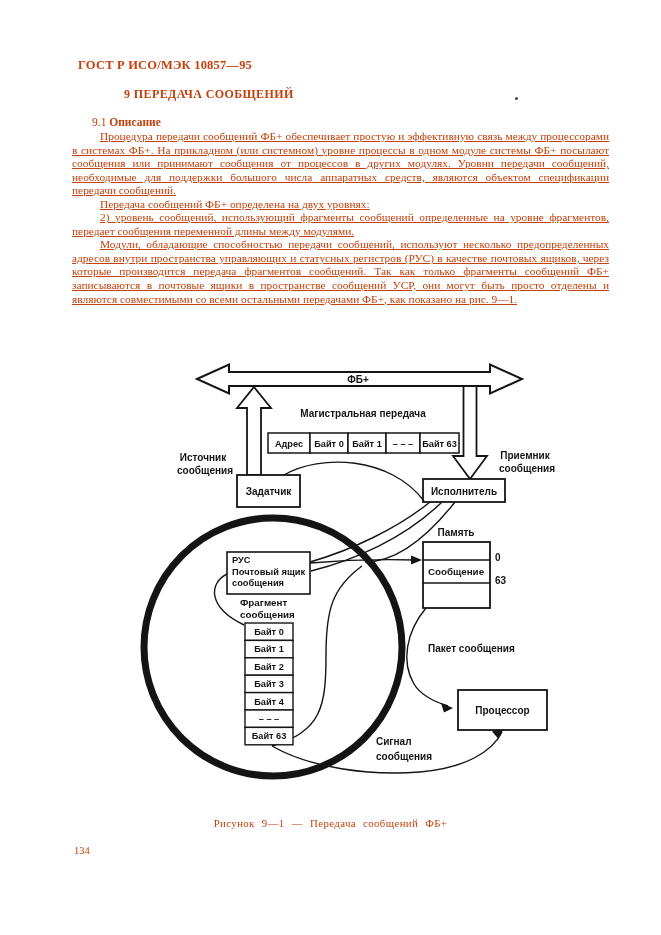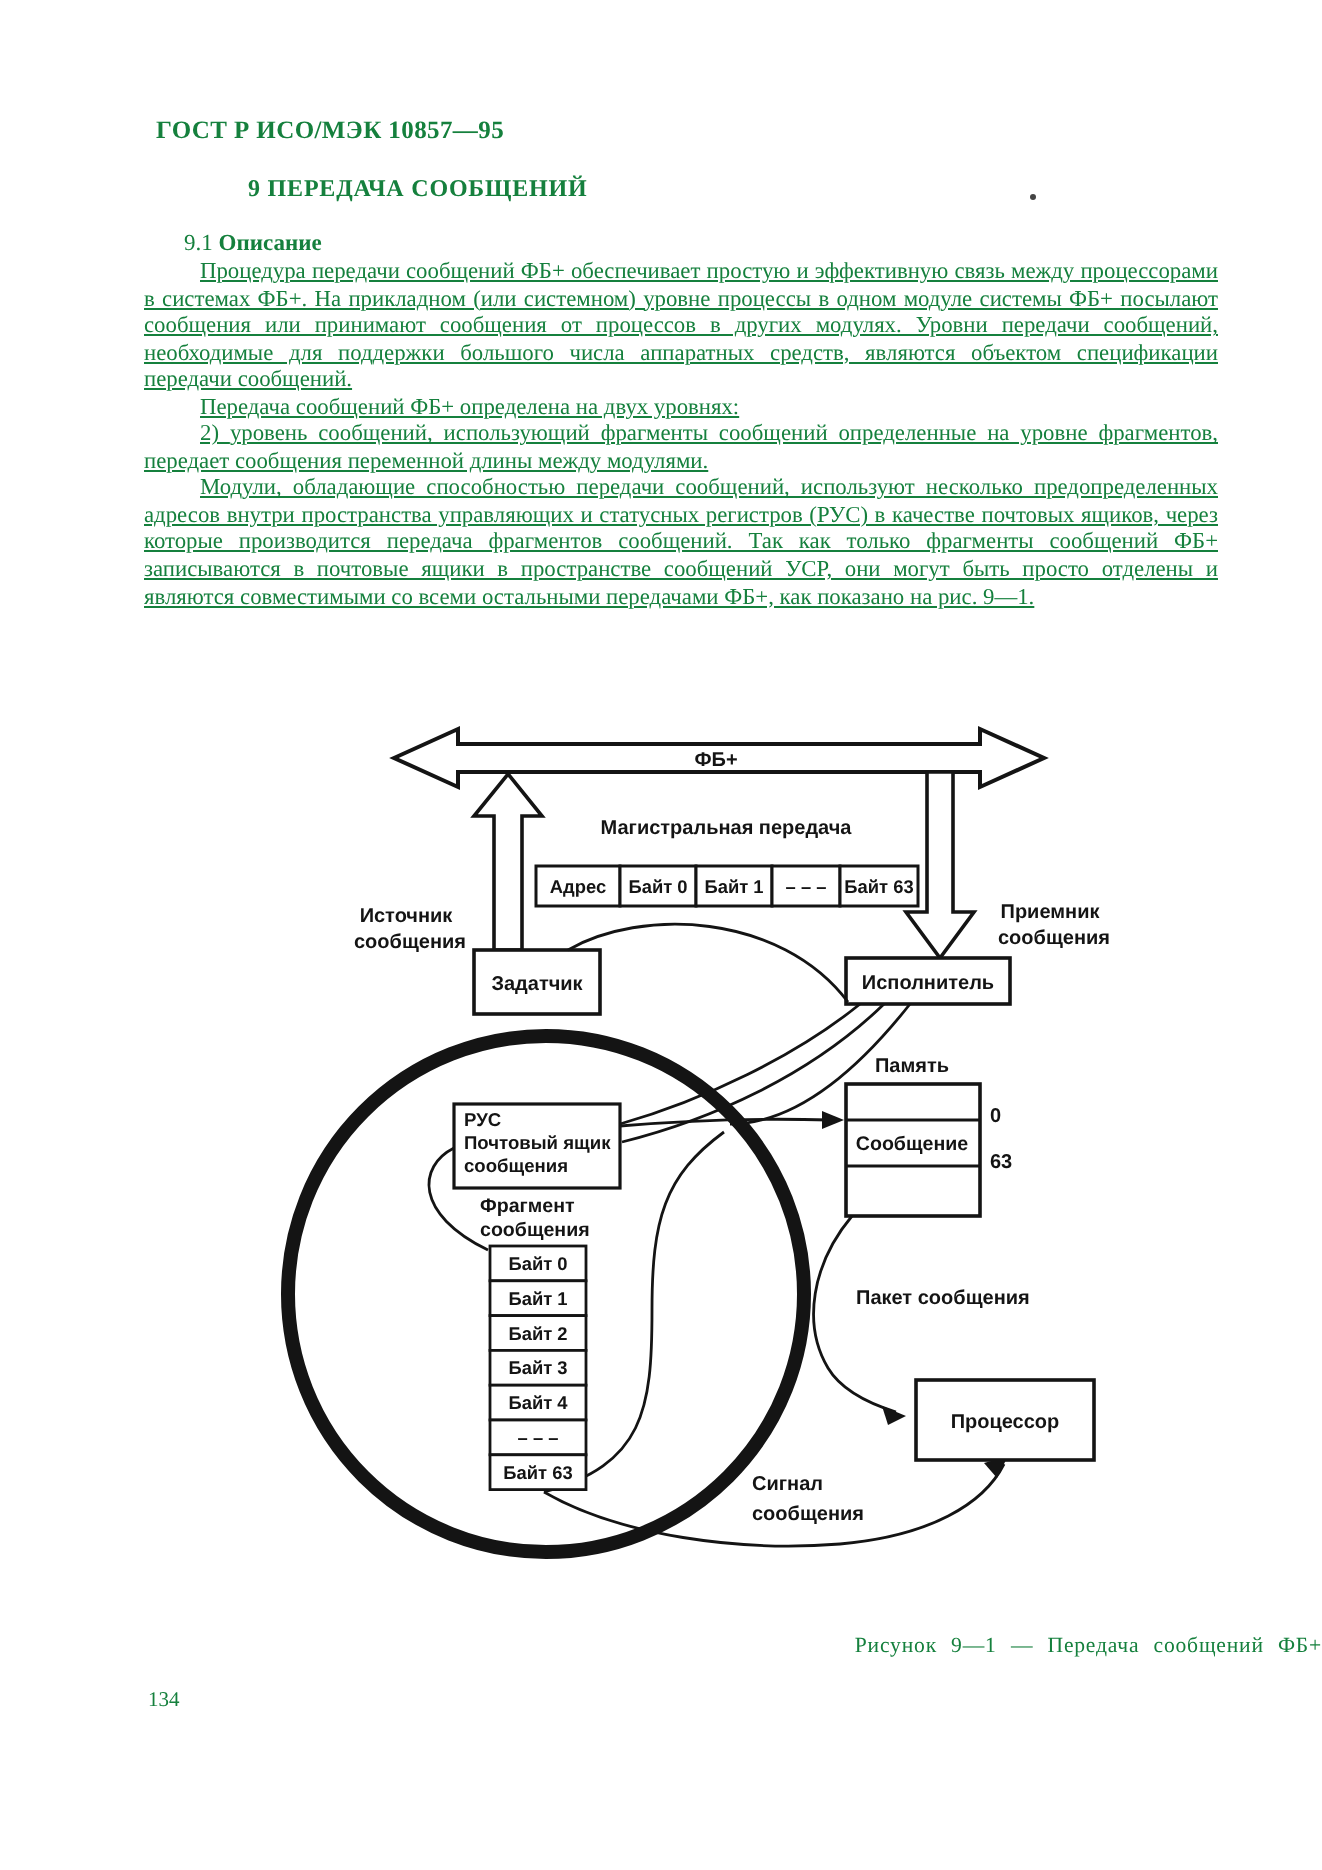--- a/index.html
+++ b/index.html
@@ -1,19 +1,19 @@
 <!DOCTYPE html>
 <html><head>
 <meta charset="utf-8">
 <style>
   html,body { margin:0; padding:0; background:#e8e8e8; }
   .page {
     position:relative; width:661px; height:935px; margin:0 auto;
     background:#ffffff; overflow:hidden;
-    font-family:"Liberation Serif", serif; color:#15803d;
+    font-family:"Liberation Serif", serif; color:#c2410c;
   }
   .doc-header {
     position:absolute; left:78px; top:58px;
     font-weight:bold; font-size:12.5px; letter-spacing:0.2px;
   }
   .section-heading {
     position:absolute; left:92px; top:87px;
     font-weight:bold; font-size:12px; letter-spacing:0.4px;margin-left:32px;
   }
   .subsection-heading {
@@ -29,21 +29,21 @@
   .diagram-svg { position:absolute; left:0; top:360px; }
   .diagram-svg text {
     font-family:"Liberation Sans", sans-serif; font-weight:bold; fill:#141414;
   }
   .lbl  { font-size:10px; }
   .lbl2 { font-size:9.8px; }
   .cell { font-size:9.2px; }
   .small{ font-size:9.3px; }
   .memnum { font-size:10px; }
   .caption {
-    position:absolute; left:0; top:817px; width:661px; text-align:right;
+    position:absolute; left:0; top:817px; width:661px; text-align:center;
     font-size:10.8px; letter-spacing:0.4px; word-spacing:4px;
   }
   .page-number { position:absolute; left:74px; top:845px; font-size:10.5px; }
   .speck { position:absolute; left:515px; top:97px; width:3px; height:3px;
            background:#444; border-radius:50%; }
 </style>
 </head>
 <body>
 
 <div class="page">

